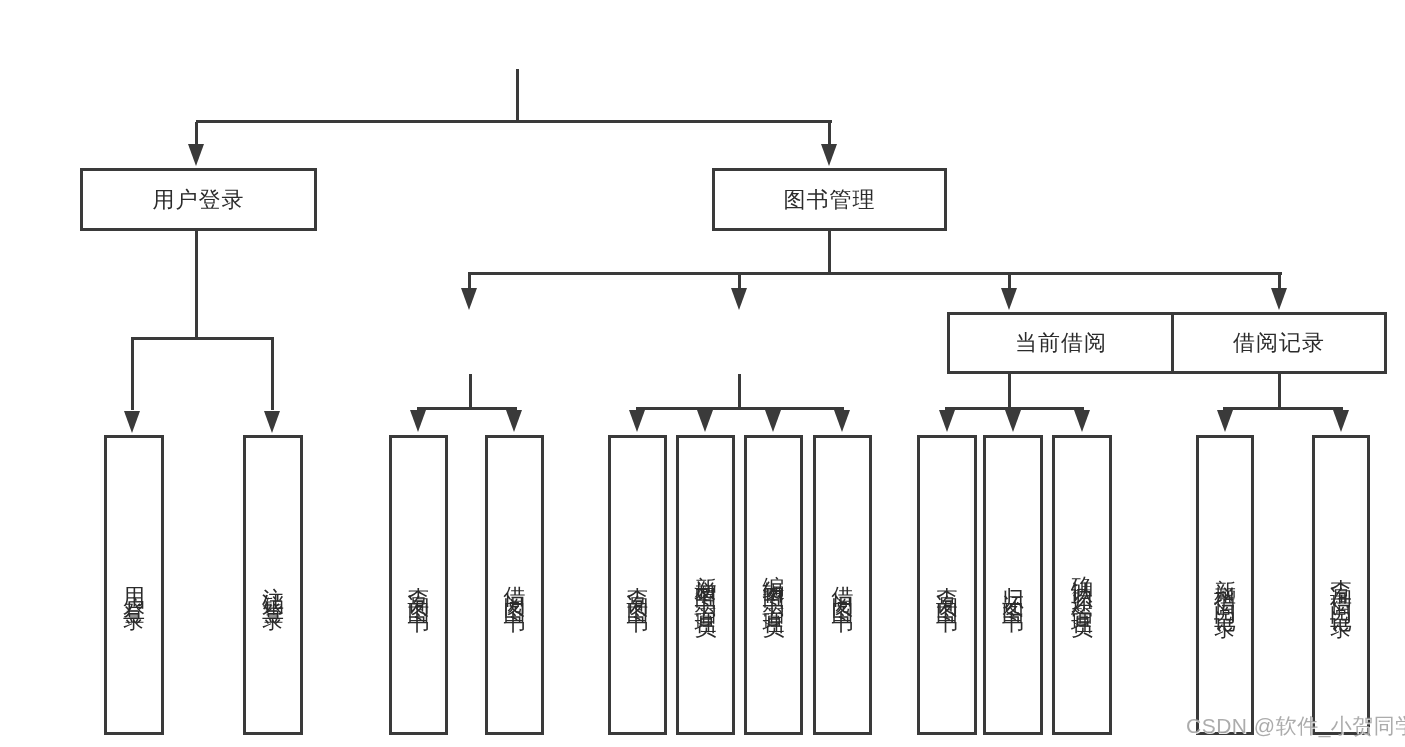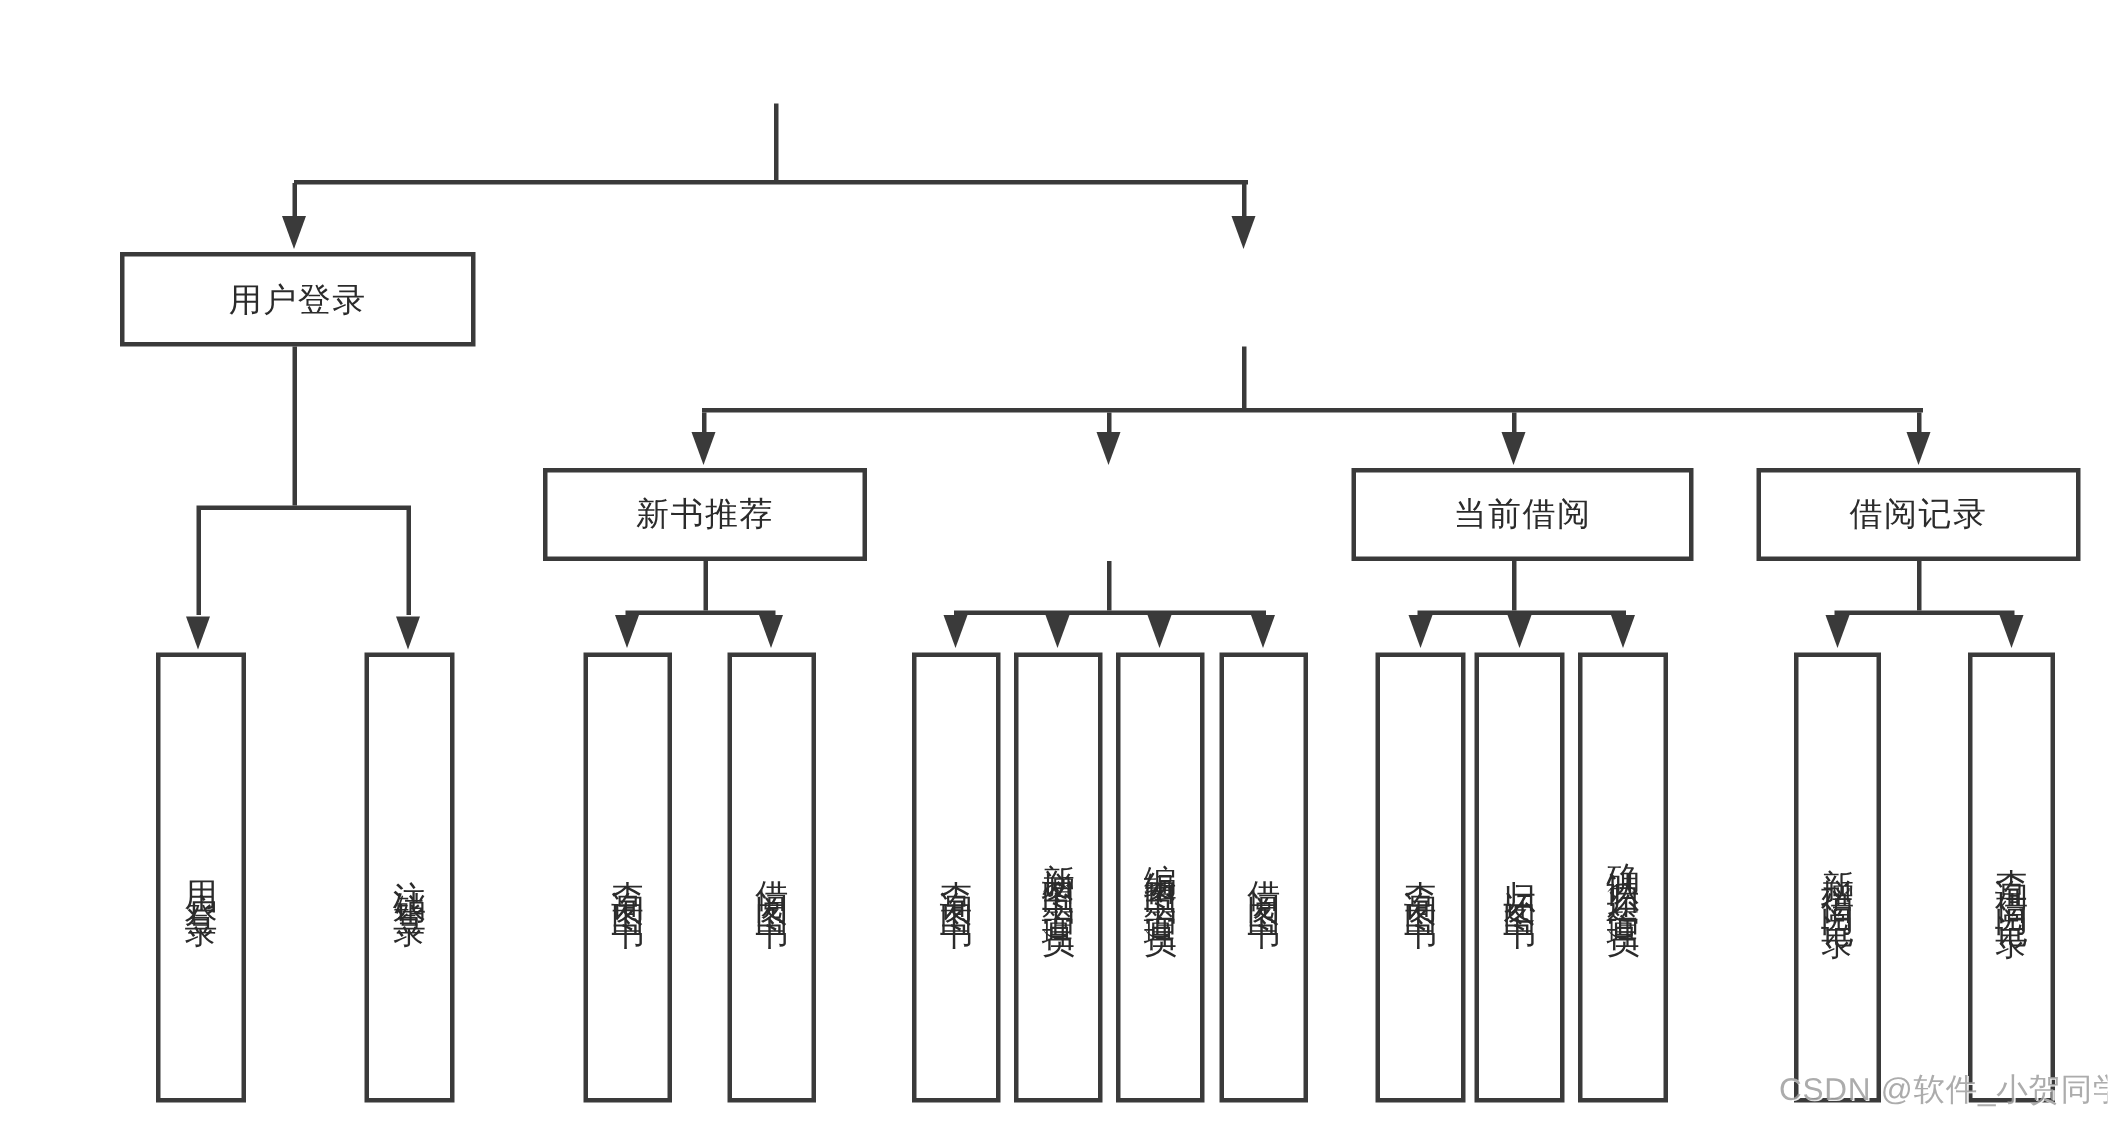--- a/index.html
+++ b/index.html
@@ -49,43 +49,43 @@
   <div class="vline" style="left:516px;top:69px;height:51px;"></div>
   <div class="hline" style="left:196px;top:120px;width:636px;"></div>
   <div class="vline" style="left:195px;top:122px;height:24px;"></div>
   <div class="arrow" style="left:188px;top:144px;"></div>
   <div class="vline" style="left:828px;top:122px;height:24px;"></div>
   <div class="arrow" style="left:821px;top:144px;"></div>
 
   <div class="box" style="left:80px;top:168px;width:237px;height:63px;">
     <span>用户登录</span>
   </div>
+  <div class="box" style="left:712px;top:168px;width:235px;height:63px;">
+    <span>图书管理</span>
+  </div>
 
   <div class="vline" style="left:195px;top:231px;height:106px;"></div>
   <div class="hline" style="left:131px;top:337px;width:143px;"></div>
   <div class="vline" style="left:131px;top:340px;height:70px;"></div>
   <div class="arrow" style="left:124px;top:411px;"></div>
   <div class="vline" style="left:271px;top:340px;height:70px;"></div>
   <div class="arrow" style="left:264px;top:411px;"></div>
 
   <div class="vline" style="left:828px;top:231px;height:41px;"></div>
   <div class="hline" style="left:468px;top:272px;width:814px;"></div>
   <div class="vline" style="left:468px;top:275px;height:14px;"></div>
   <div class="arrow" style="left:461px;top:288px;"></div>
   <div class="vline" style="left:738px;top:275px;height:14px;"></div>
   <div class="arrow" style="left:731px;top:288px;"></div>
   <div class="vline" style="left:1008px;top:275px;height:14px;"></div>
   <div class="arrow" style="left:1001px;top:288px;"></div>
   <div class="vline" style="left:1278px;top:275px;height:14px;"></div>
   <div class="arrow" style="left:1271px;top:288px;"></div>
 
-  <div class="box" style="left:362px;top:312px;width:216px;height:62px;">
-    <span>新书推荐</span>
-  </div>
-  <div class="box" style="left:901px;top:312px;width:228px;height:62px;">
+  <div class="box" style="left:947px;top:312px;width:228px;height:62px;">
     <span>当前借阅</span>
   </div>
   <div class="box" style="left:1171px;top:312px;width:216px;height:62px;">
     <span>借阅记录</span>
   </div>
 
   <div class="vline" style="left:469px;top:374px;height:33px;"></div>
   <div class="hline" style="left:417px;top:407px;width:100px;"></div>
   <div class="arrow" style="left:410px;top:410px;"></div>
   <div class="arrow" style="left:506px;top:410px;"></div>

